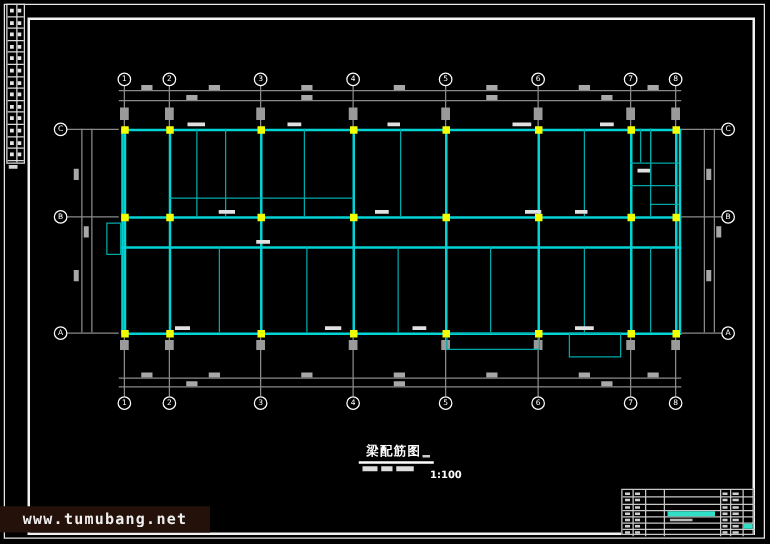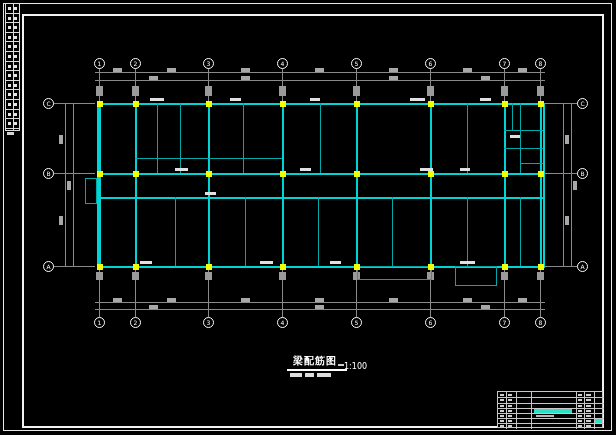--- a/index.html
+++ b/index.html
@@ -19,21 +19,21 @@
           box-sizing:content-box;}
   .cluster{position:absolute;background:repeating-linear-gradient(180deg,#f2ff00 0px,#f2ff00 2px,transparent 2px,transparent 4px);}
   .dwg-title{position:absolute;left:280px;top:352px;width:110px;height:32px;color:#fff;}
   .dwg-title .t1{position:absolute;left:13px;top:2px;font-size:10px;font-weight:bold;
                  letter-spacing:1px;white-space:nowrap;}
   .dwg-title .uline{position:absolute;left:7px;top:17px;width:60px;height:2px;background:#fff;}
   .dwg-title .sub1{position:absolute;left:10px;top:21px;width:12px;height:4px;background:#ddd;}
   .dwg-title .sub2{position:absolute;left:25px;top:21px;width:9px;height:4px;background:#ddd;}
   .dwg-title .sub3{position:absolute;left:37px;top:21px;width:14px;height:4px;background:#ddd;}
   .dwg-title .dash{position:absolute;left:58px;top:12px;width:6px;height:2px;background:#ccc;}
-  .dwg-title .scale{position:absolute;left:64px;top:10px;font-size:8px;font-weight:normal;
+  .dwg-title .scale{position:absolute;left:64px;top:23px;font-size:8px;font-weight:bold;
                     white-space:nowrap;}
   .watermark{position:absolute;left:0;top:340px;width:180px;height:90px;z-index:50;}
   .wm-brand{position:absolute;left:12px;top:2px;font-size:48px;font-weight:bold;
             color:#241108;text-shadow:0 0 1px #5a2f14;letter-spacing:3px;white-space:nowrap;}
   .wm-url{position:absolute;left:0;top:65px;width:168px;height:21px;background:#23110a;
           color:#efefef;font-family:"DejaVu Sans Mono",monospace;font-size:12px;font-weight:bold;
           line-height:21px;text-align:center;letter-spacing:1px;white-space:nowrap;}
 </style>
 </head>
 <body>
@@ -341,14 +341,15 @@
     <span class="t1">梁配筋图</span>
     <span class="uline"></span>
     <span class="sub1"></span>
     <span class="sub2"></span>
     <span class="sub3"></span>
     <span class="dash"></span>
     <span class="scale">1:100</span>
   </div>
 
   <div class="watermark">
+    <div class="wm-url">www.tumubang.net</div>
   </div>
 </div>
 
 </body></html>

